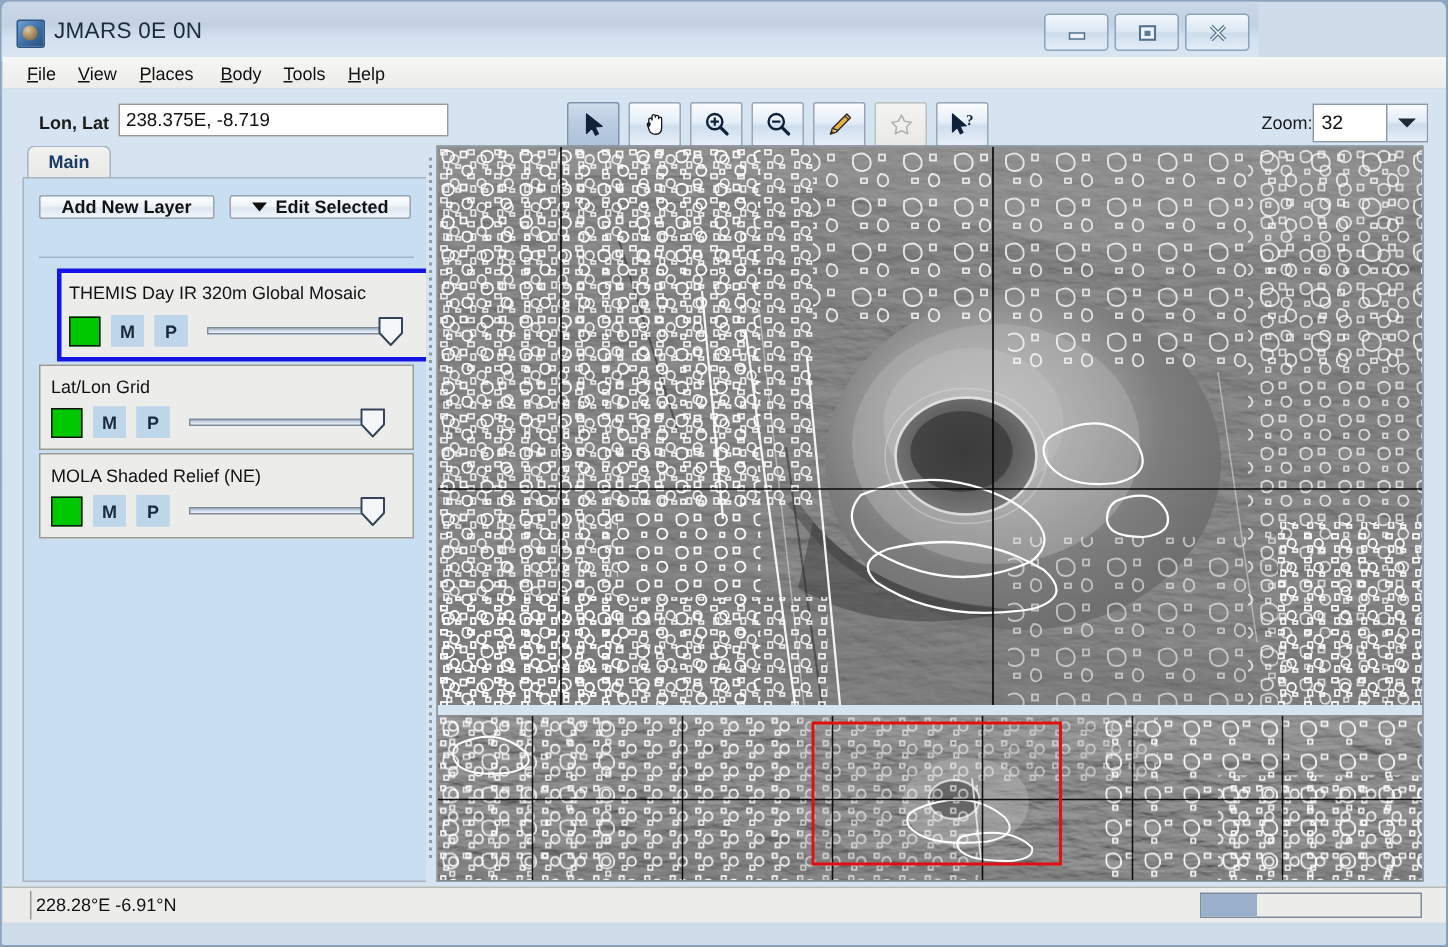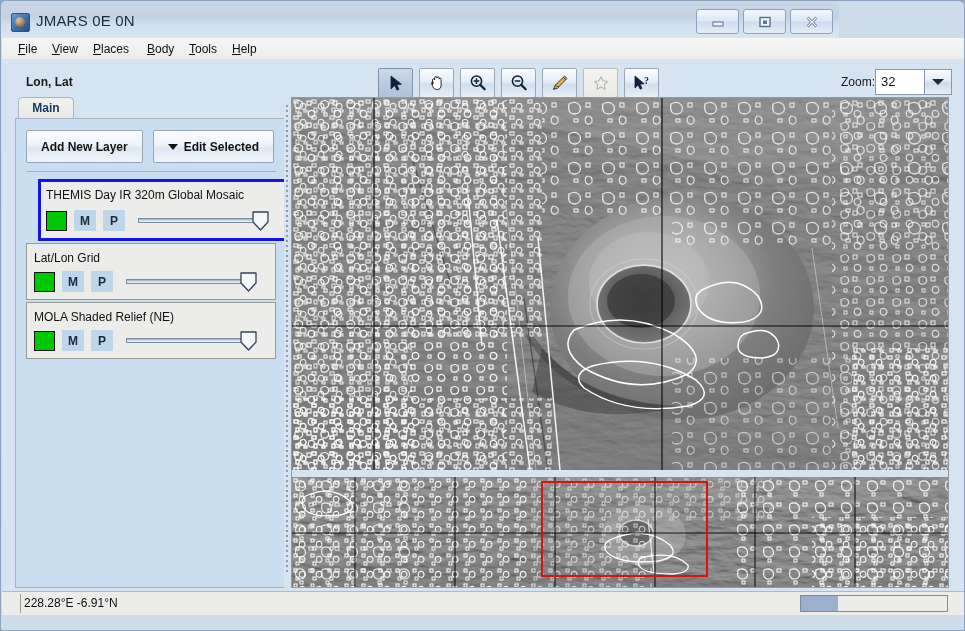--- a/index.html
+++ b/index.html
@@ -133,21 +133,21 @@
     font-size: 12px; font-weight: bold; color: #1a3a66;
   }
   .left-panel {
     position: absolute; left: 14px; top: 117px; width: 272px; height: 470px;
     background: #cadef2;
     border: 1px solid #a8b4c2;
     box-sizing: border-box;
   }
   .btn-row { position: absolute; left: 10px; top: 11px; display: flex; gap: 10px; }
   .jbtn {
-    height: 33px; padding: 0 14px;
+    height: 16px; padding: 0 14px;
     border: 1px solid #98a5b3; border-radius: 2px;
     background: linear-gradient(180deg,#fcfdff 0%,#eef3f9 45%,#dde7f2 55%,#f0f5fa 100%);
     font-size: 12px; font-weight: bold; color: #121212;
     display: flex; align-items: center; gap: 6px;
     box-sizing: border-box; white-space: nowrap;
   }
   .jbtn .caret {
     width:0;height:0;border-left:5px solid transparent;border-right:5px solid transparent;
     border-top:6px solid #111; display:inline-block;
   }
@@ -289,20 +289,21 @@
     <div class="menuitem" style="left:44px"><u>V</u><span>iew</span></div>
     <div class="menuitem" style="left:85px"><u>P</u><span>laces</span></div>
     <div class="menuitem" style="left:139px"><u>B</u><span>ody</span></div>
     <div class="menuitem" style="left:181px"><u>T</u><span>ools</span></div>
     <div class="menuitem" style="left:224px"><u>H</u><span>elp</span></div>
   </div>
 
   <div class="body-area"></div>
 
   <div class="lonlat-label">Lon, Lat</div>
+  <div class="lonlat-input" title="238.375E, -8.719">238.375E, -8.719</div>
 
   <div class="toolbtns">
     <div class="tbtn sel">
       <svg width="18" height="18" viewBox="0 0 18 18">
         <path d="M4 2 L4 15 L7.6 11.4 L10 16.2 L12 15.2 L9.7 10.6 L14.4 10.2 Z" fill="#10213a" stroke="#10213a" stroke-width="0.8" stroke-linejoin="round"></path>
       </svg>
     </div>
     <div class="tbtn">
       <svg width="19" height="19" viewBox="0 0 19 19">
         <path d="M5 11 L5 6.5 Q5 5.3 6.1 5.3 Q7.2 5.3 7.2 6.5 L7.2 4.1 Q7.2 2.9 8.3 2.9 Q9.4 2.9 9.4 4.1 L9.4 4.6 Q9.4 3.4 10.5 3.4 Q11.6 3.4 11.6 4.6 L11.6 5.6 Q11.6 4.6 12.6 4.6 Q13.6 4.6 13.6 5.8 L13.6 11.5 Q13.6 16 9.6 16 Q6.2 16 5.4 13.4 L4.1 9.9 Q3.7 8.8 4.7 8.4 Q5.6 8.1 6 9.1 Z" fill="#ffffff" stroke="#1a1a1a" stroke-width="0.9" stroke-linejoin="round"></path>

